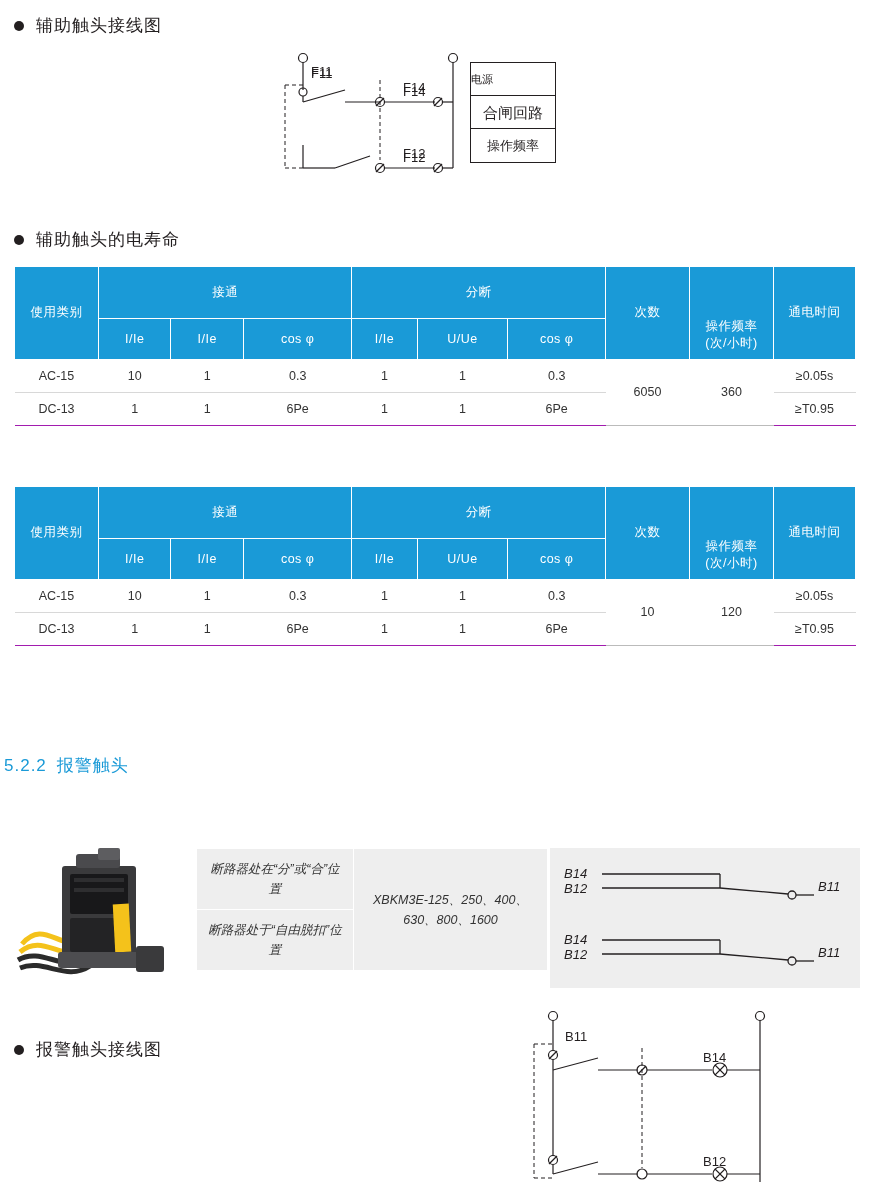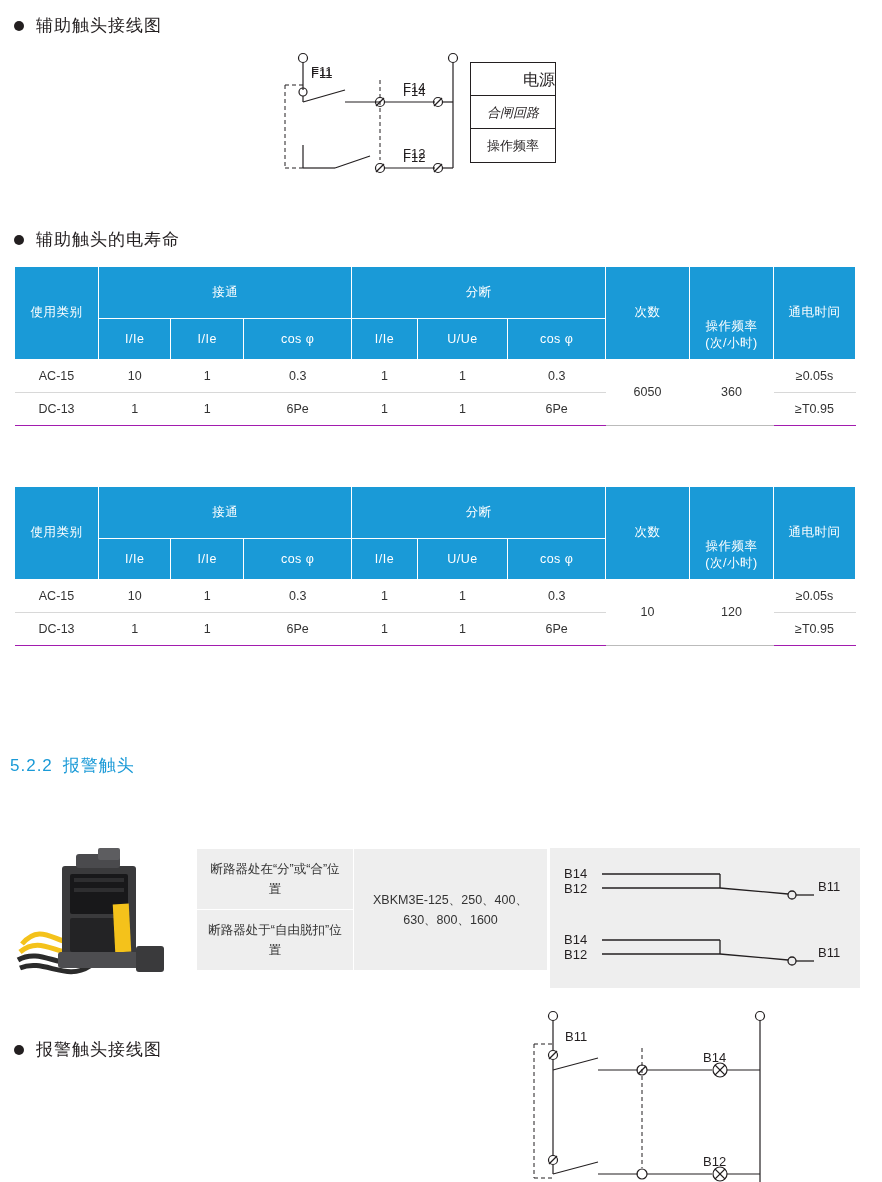--- a/index.html
+++ b/index.html
@@ -33,21 +33,21 @@
     font-size: 17px;
     letter-spacing: 1px;
     color: #231f20;
   }
 
   
   .sec-head {
     color: #1a9ad7;
     font-size: 17px;
     letter-spacing: 1px;
-    margin-left: 10px;
+    margin-left: 4px;
   }
   .sec-head .num { margin-right: 10px; }
 
   
   table.spec {
     border-collapse: collapse;
     width: 842px;
     margin-left: 14px;
     font-size: 12.5px;
   }
@@ -158,22 +158,22 @@
       <text class="lbl" x="128" y="42">F14</text>
       <text class="lbl" x="128" y="108">F12</text>
     </svg>
   </div>
 
   <div style="position:absolute; left:311px; top:66px; font-size:13px;">F11</div>
   <div style="position:absolute; left:403px; top:84px; font-size:13px;">F14</div>
   <div style="position:absolute; left:403px; top:150px; font-size:13px;">F12</div>
 
   <div style="position:absolute; left:470px; top:62px; width:86px; border:1.3px solid #231f20;">
-    <div style="height:33px; line-height:33px; text-align:right; font-size:16px; border-bottom:1.3px solid #231f20;">电源</div>
-    <div style="height:33px; line-height:33px; text-align:center; font-size:13px; border-bottom:1.3px solid #231f20;font-style:italic;">合闸回路</div>
+    <div style="height:33px; line-height:33px; text-align:left; font-size:11px; border-bottom:1.3px solid #231f20;">电源</div>
+    <div style="height:33px; line-height:33px; text-align:center; font-size:15px; border-bottom:1.3px solid #231f20;">合闸回路</div>
     <div style="height:33px; line-height:33px; text-align:center; font-size:13px;">操作频率</div>
   </div>
 
   <div class="bullet-head" style="position:absolute; left:0; top:228px;">
     <span class="bullet-dot"></span>
     <span class="bullet-text">辅助触头的电寿命</span>
   </div>
 
   <div style="position:absolute; left:0; top:266px;">
     <table class="spec">
@@ -278,21 +278,21 @@
         </tr>
       </tbody>
     </table>
   </div>
 
   <div class="sec-head" style="position:absolute; left:0; top:754px;">
     <span class="num">5.2.2</span><span>报警触头</span>
   </div>
 
 
-  <div style="position:absolute; left:14px; top:848px; width:846px; display:flex; align-items:flex-start;">
+  <div style="position:absolute; left:14px; top:848px; width:846px; display:flex; align-items:flex-start;font-style:italic;">
 
     <div style="position:relative; width:182px; height:140px;">
       <svg width="182" height="140" viewBox="0 0 182 140">
 
         <path d="M8 96 C 30 70, 46 104, 70 92" stroke="#f4c21b" stroke-width="5" fill="none"></path>
         <path d="M6 104 C 30 84, 48 116, 72 100" stroke="#f4c21b" stroke-width="5" fill="none"></path>
         <path d="M4 112 C 28 98, 50 126, 74 110" stroke="#2b2b2b" stroke-width="5" fill="none"></path>
         <path d="M6 120 C 30 110, 52 134, 76 118" stroke="#2b2b2b" stroke-width="5" fill="none"></path>
 
         <rect x="48" y="18" width="74" height="92" rx="3" fill="#3a3a3c"></rect>

